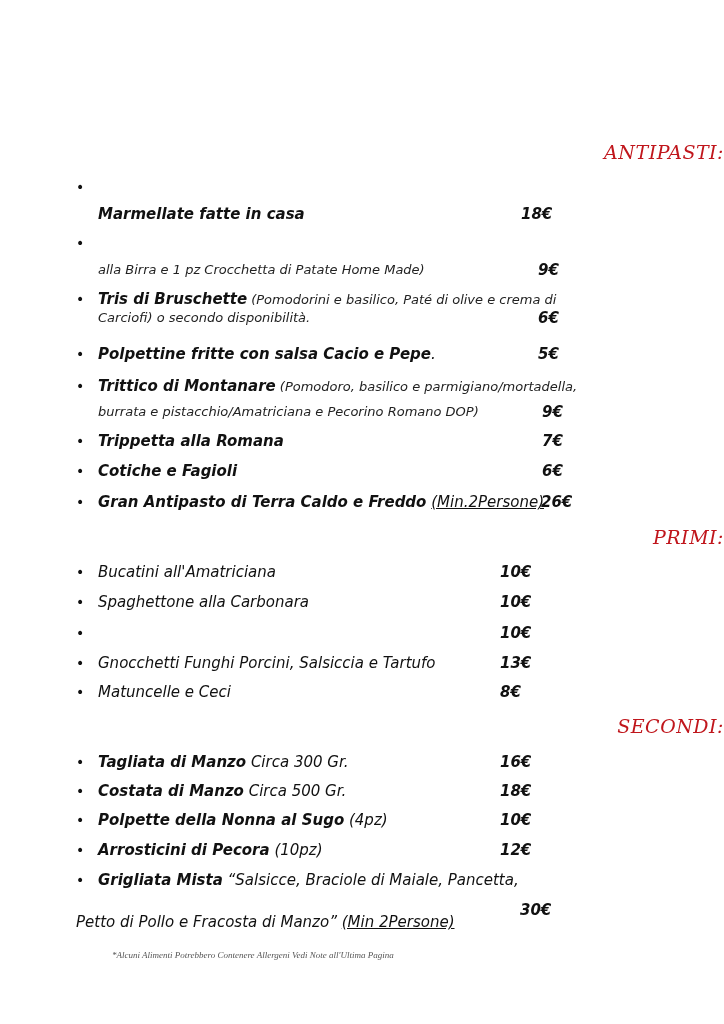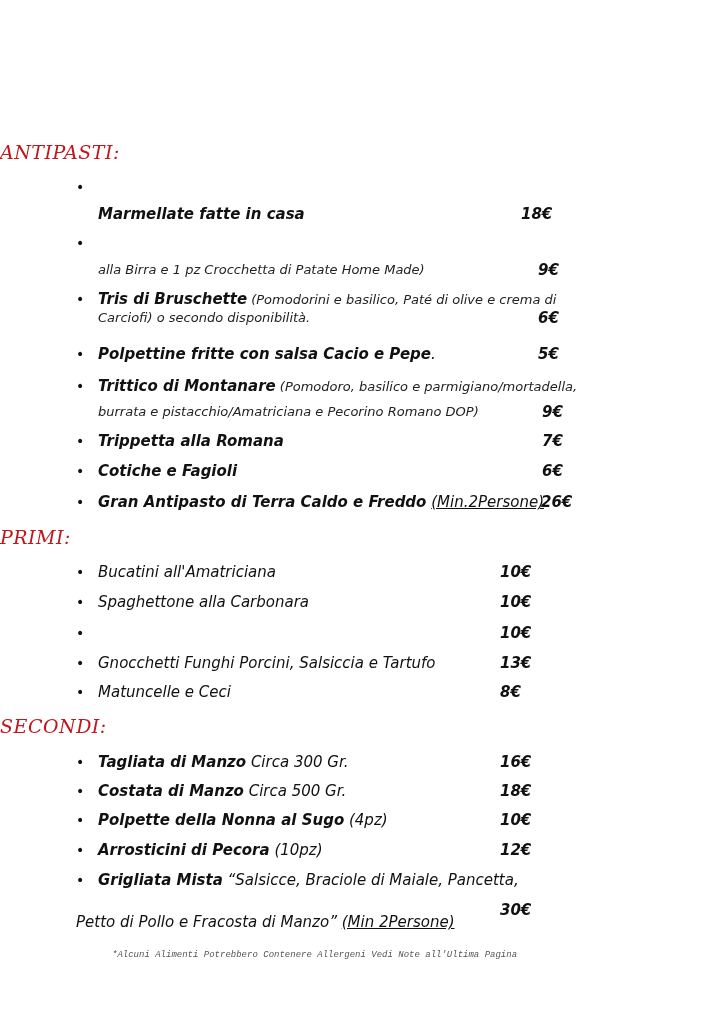--- a/index.html
+++ b/index.html
@@ -1,31 +1,31 @@
 <!DOCTYPE html>
 <html><head>
 <meta charset="utf-8">
 <style>
   html, body { margin: 0; padding: 0; background: #ffffff; }
   body { width: 724px; height: 1024px; position: relative; overflow: hidden;
          font-family: "DejaVu Sans", sans-serif; color: #111; }
-  .heading { position: absolute; left: 0; width: 724px; text-align: left;
+  .heading { position: absolute; left: 0; width: 724px; text-align: right;
              font-family: "DejaVu Serif", serif; font-style: italic;
              color: #c0161c; font-size: 19px; letter-spacing: 0.5px; }
   .line { position: absolute; left: 0; width: 724px; height: 24px;
           font-style: italic; font-size: 15px; line-height: 24px; white-space: nowrap; }
   .bullet { position: absolute; left: 76px; font-style: normal; font-size: 14px; }
   .text { position: absolute; left: 98px; }
   .text.noindent { left: 76px; margin-top: 12px; }
   .b { font-weight: bold; }
   .d { font-weight: normal; font-size: 13px; color: #222; }
   .n { font-weight: normal; }
   .u { text-decoration: underline; font-weight: normal; }
   .price { position: absolute; font-weight: bold; }
-  .footnote { position: absolute; left: 112px; top: 950px; font-family: Liberation Mono, monospace;
+  .footnote { position: absolute; left: 112px; top: 950px; font-family: Liberation Serif, serif;
               font-style: italic; font-size: 9px; color: #555; white-space: nowrap; text-align: right; }
 </style>
 </head>
 <body>
 
 <div class="heading" style="top:141px">ANTIPASTI:</div>
 
 <div class="line" style="top:175px">
   <span class="bullet">•</span>
 </div>
@@ -132,16 +132,16 @@
   <span class="bullet">•</span>
   <span class="text"><span class="b">Arrosticini di Pecora</span><span class="n"> (10pz)</span></span>
   <span class="price" style="left:500px">12€</span>
 </div>
 <div class="line" style="top:868px">
   <span class="bullet">•</span>
   <span class="text"><span class="b">Grigliata Mista</span><span class="n">  “Salsicce, Braciole di Maiale, Pancetta,</span></span>
 </div>
 <div class="line" style="top:898px">
   <span class="text noindent"><span class="n">Petto di Pollo e Fracosta di Manzo” </span><span class="u">(Min 2Persone)</span></span>
-  <span class="price" style="left:500px">30€</span>
+  <span class="price" style="left:520px">30€</span>
 </div>
 
 <div class="footnote">*Alcuni Alimenti Potrebbero Contenere Allergeni Vedi Note all'Ultima Pagina</div>
 
 </body></html>

